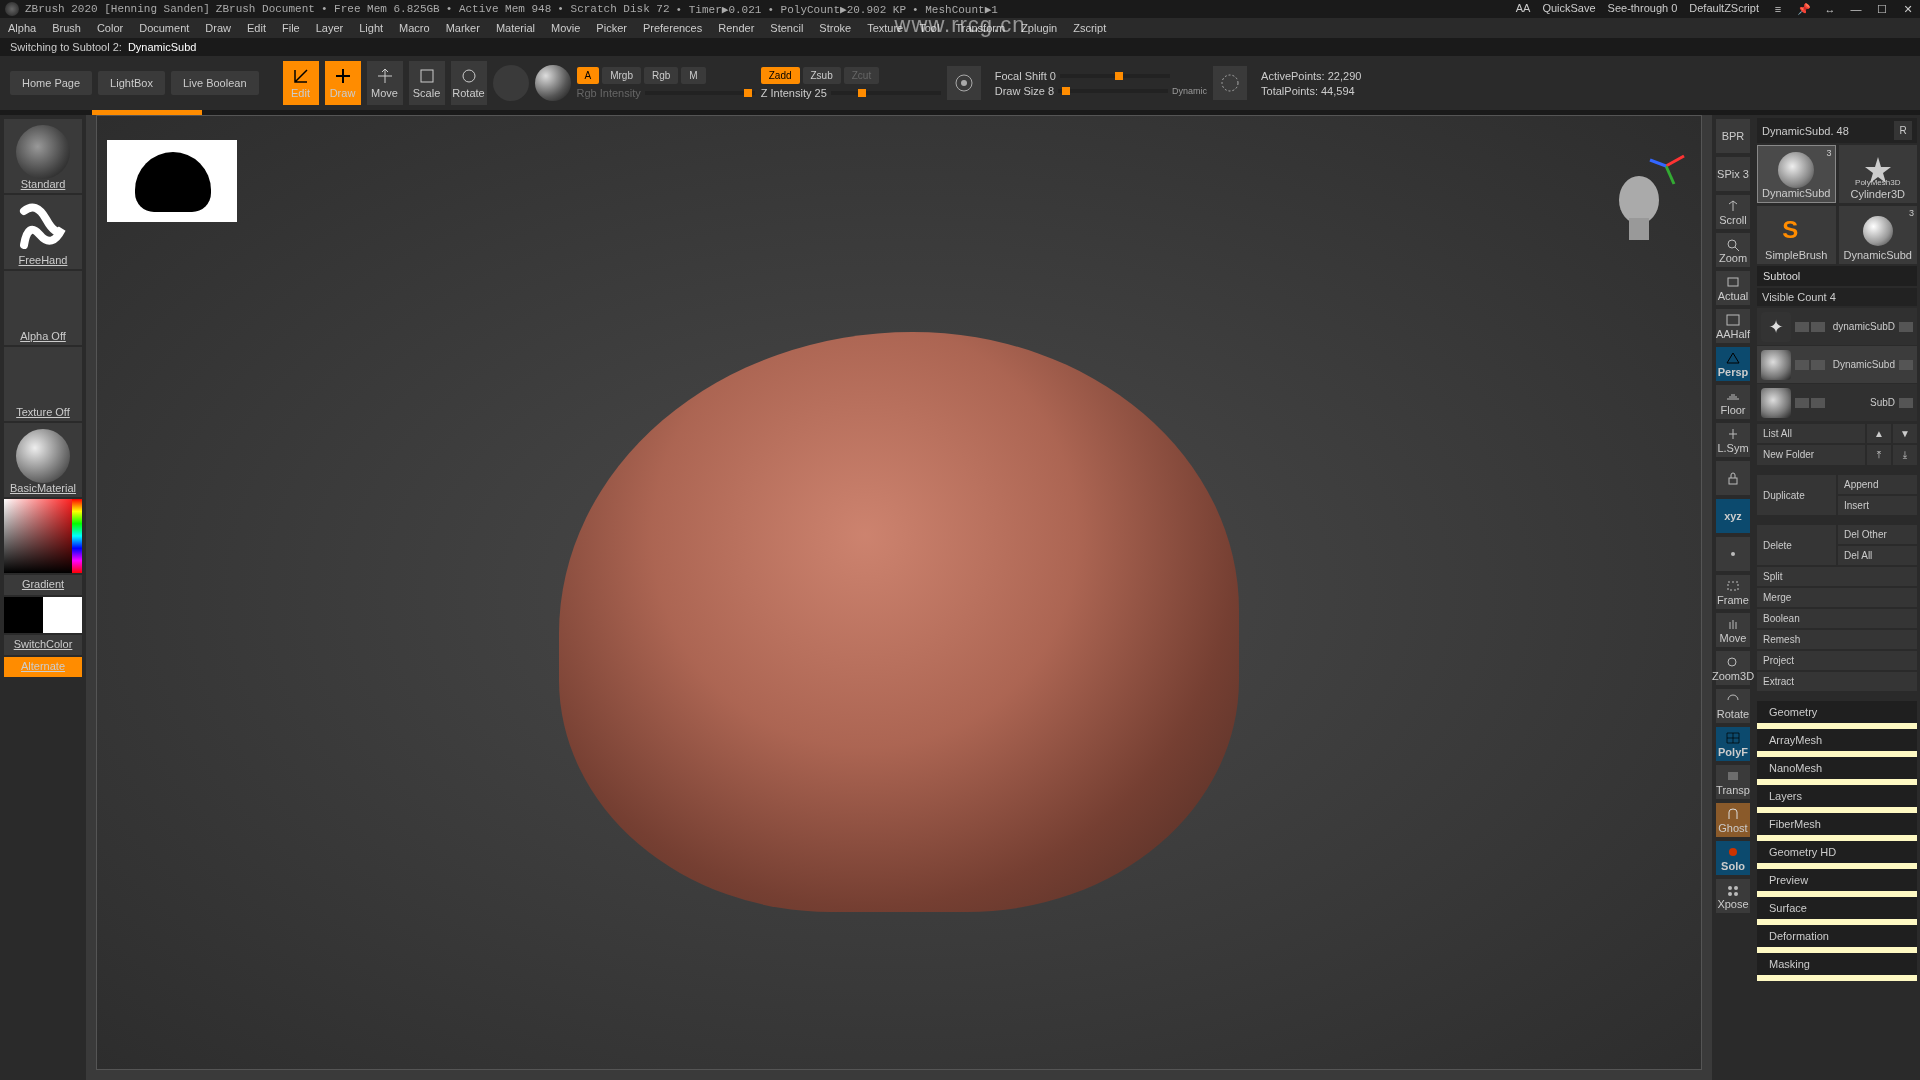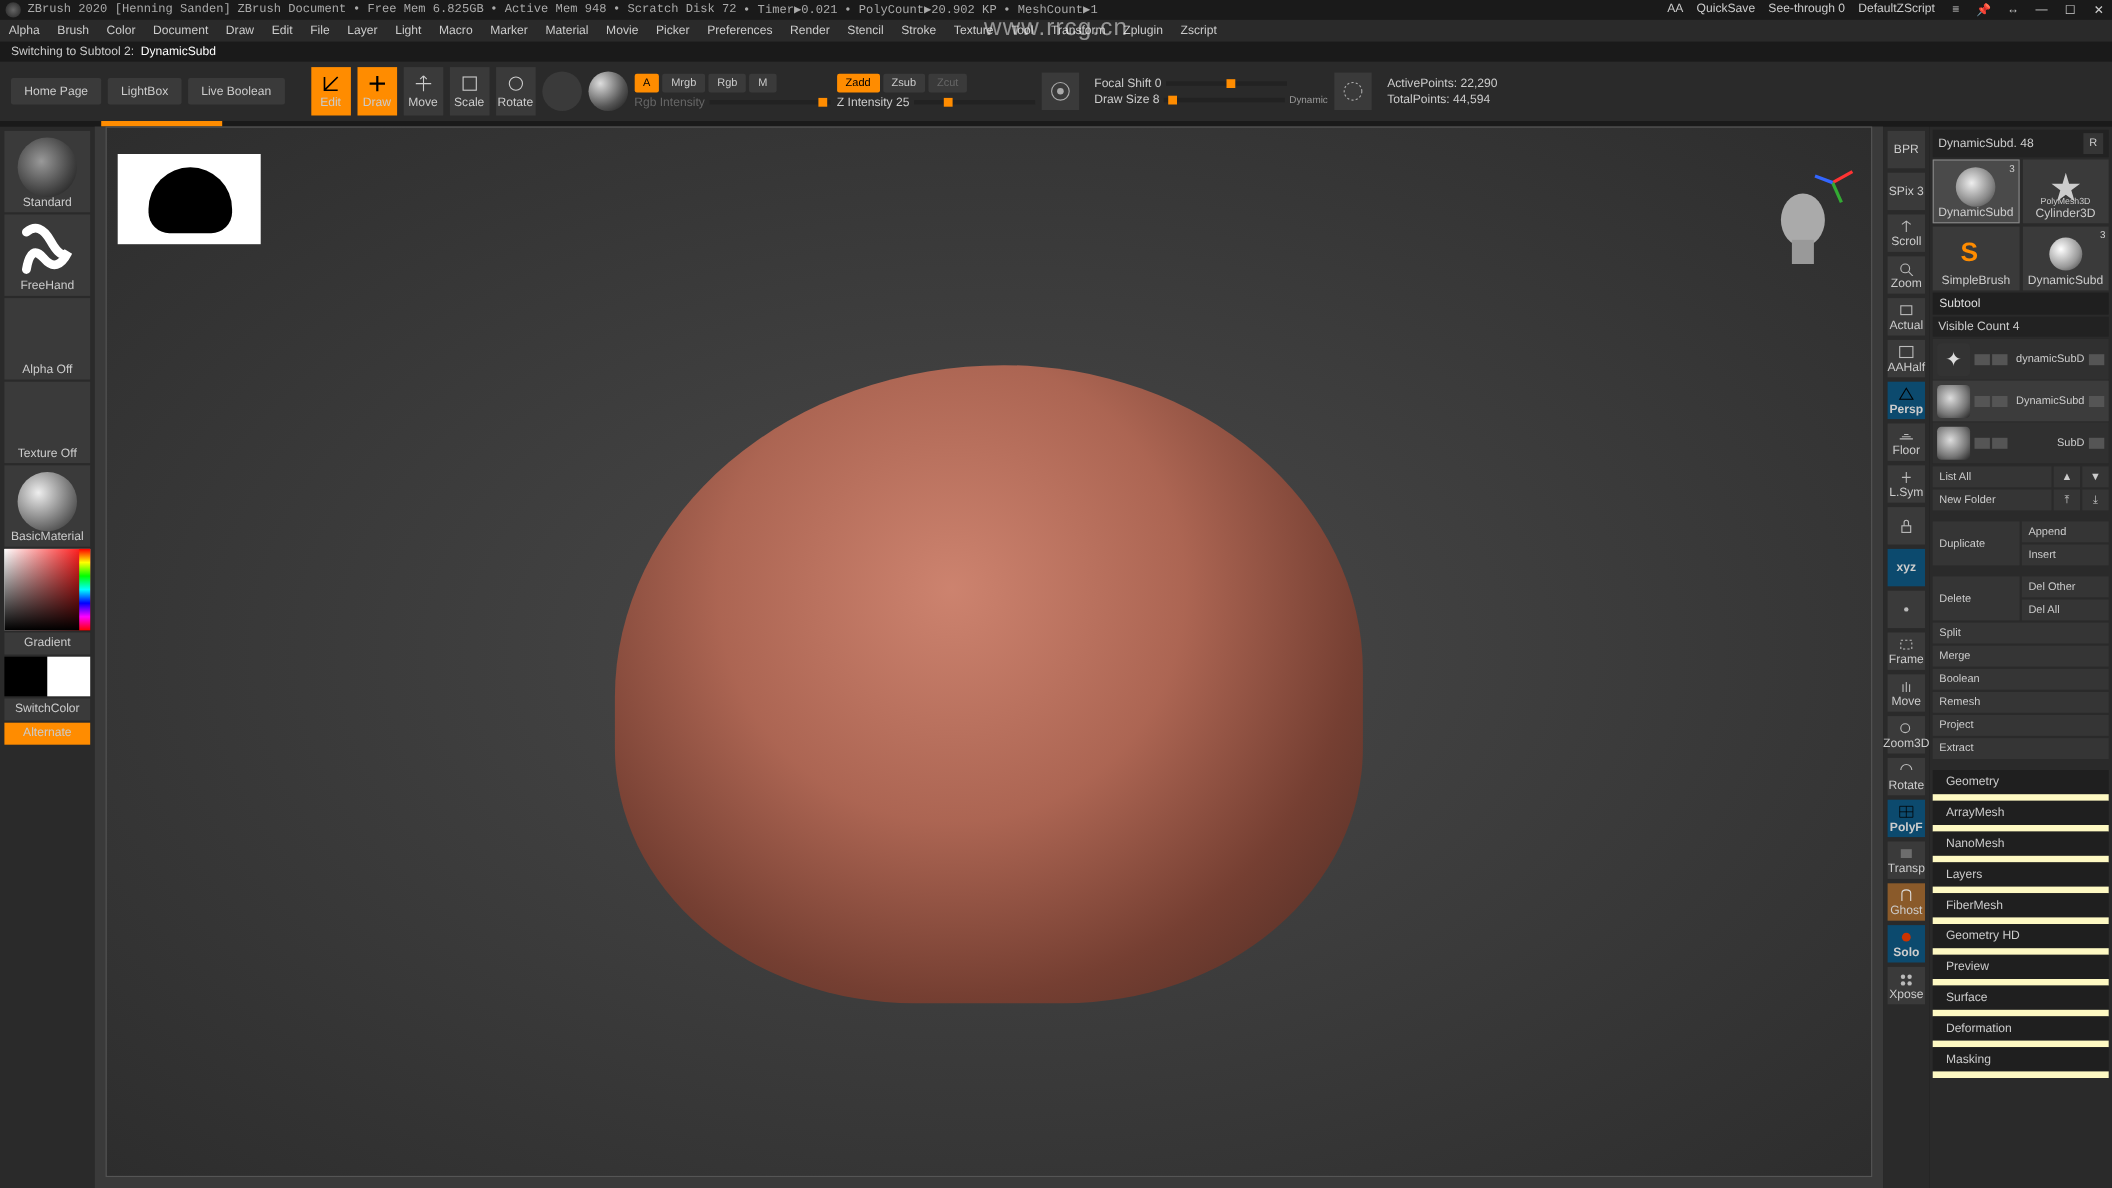--- a/index.html
+++ b/index.html
@@ -37,21 +37,21 @@
 .slider-thumb { width:8px; height:8px; background:#ff8c00; position:absolute; top:-2px;}
 .gizmo-btn { width:34px; height:34px; background:#3a3a3a; display:flex; align-items:center; justify-content:center; cursor:pointer; position:relative;}
 .pts-info { display:flex; flex-direction:column; font-size:10px; color:#ccc; gap:3px; margin-left:8px;}
 
 
 .orange-line { height: 5px; background: #1a1a1a; position:relative; }
 .orange-line::before { content:""; position:absolute; left:92px; top:0; width:110px; height:5px; background:#ff8c00;}
 
 
 .main { display:flex; height: calc(1080px - 18px - 20px - 18px - 54px - 5px); }
-.left-tray { width: 86px; background:#2a2a2a; padding:4px; display:flex; flex-direction:column; gap:2px;}
+.left-tray { width: 86px; background:#2a2a2a; padding:4px; display:flex; flex-direction:column; gap:2px;text-decoration:underline;}
 .tray-slot { height:74px; background:#3a3a3a; display:flex; align-items:flex-end; justify-content:center; font-size:10px; padding-bottom:3px; position:relative; cursor:pointer;}
 .tray-slot.short { height: 20px; align-items:center;}
 .brush-circle { width:54px; height:54px; border-radius:50%; background: radial-gradient(circle at 40% 40%, #999, #444 60%, #111); position:absolute; top:6px;}
 .stroke-z { width:54px; height:54px; position:absolute; top:6px; }
 .mat-sphere { width:54px; height:54px; border-radius:50%; background: radial-gradient(circle at 35% 35%, #eee, #888 50%, #222); position:absolute; top:6px;}
 .color-picker { height:74px; position:relative; background: linear-gradient(to bottom, #fff 0%, #000 100%), linear-gradient(to right, #fff 0%, #f00 100%); background-blend-mode: multiply;}
 .hue-bar { position:absolute; right:0; top:0; width:10px; height:100%; background: linear-gradient(#f00,#ff0,#0f0,#0ff,#00f,#f0f,#f00);}
 .swatch-row { display:flex; height:36px;}
 .swatch-row div { flex:1; }
 

